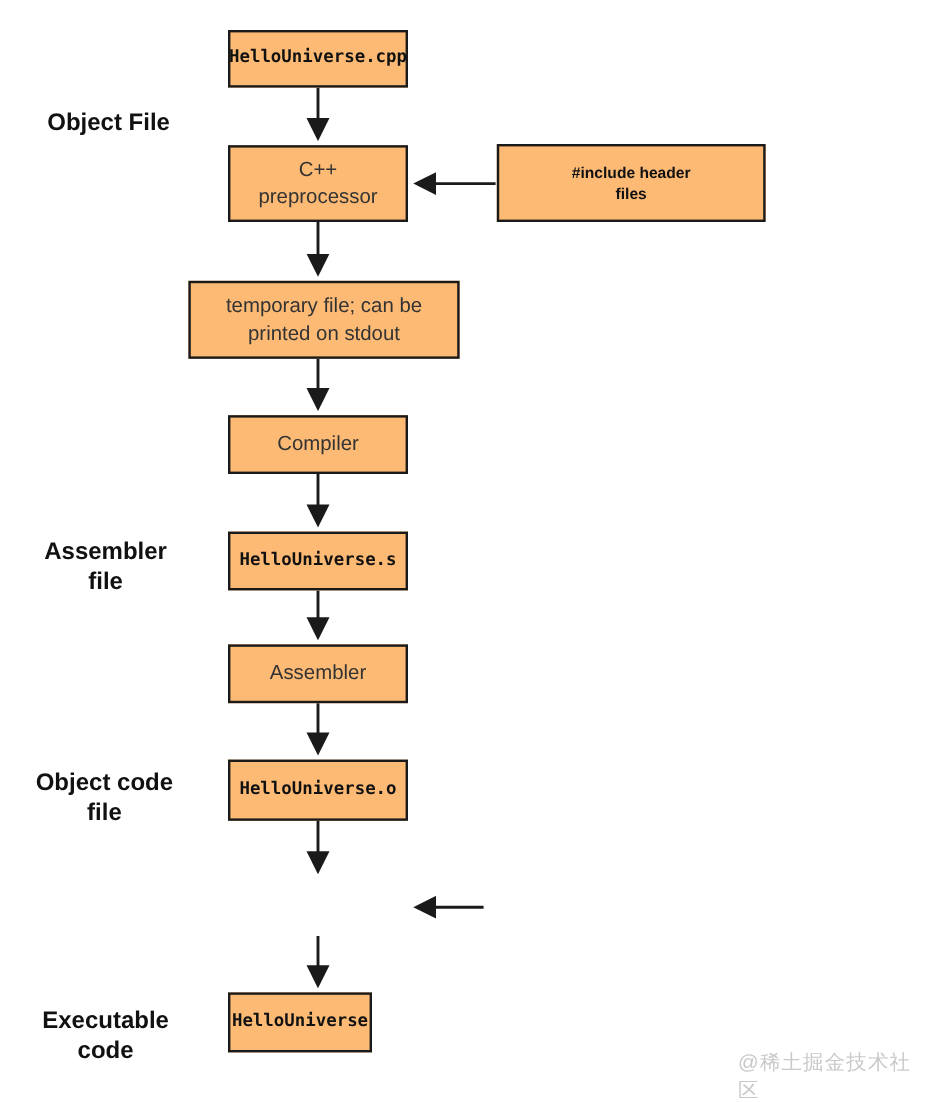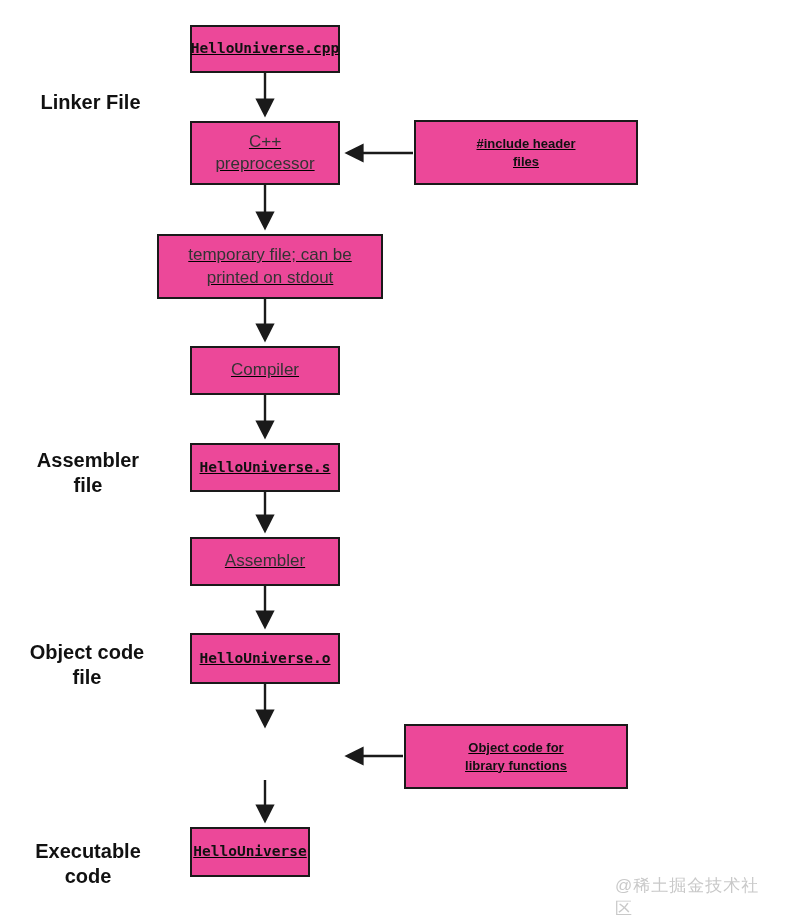--- a/index.html
+++ b/index.html
@@ -11,27 +11,26 @@
     position: relative;
     width: 786px;
     height: 918px;
     background: #ffffff;
     font-family: "Liberation Sans", sans-serif;
     overflow: hidden;
   }
   .box {
     position: absolute;
     border: 2px solid #1a1a1a;
-    background: #ec4899;
+    background: #fdba74;
     display: flex;
     align-items: center;
     justify-content: center;
     text-align: center;
     box-sizing: border-box;
-    text-decoration: underline;
   }
   .box .lbl {
     white-space: pre-line;
     line-height: 1.32;
   }
   .proc {
     font-size: 17px;
     color: #333333;
     font-weight: 400;
   }
@@ -91,21 +90,21 @@
       <line x1="265" y1="395" x2="265" y2="436" marker-end="url(#ah)"></line>
       <line x1="265" y1="492" x2="265" y2="530" marker-end="url(#ah)"></line>
       <line x1="265" y1="586" x2="265" y2="626" marker-end="url(#ah)"></line>
       <line x1="265" y1="684" x2="265" y2="725" marker-end="url(#ah)"></line>
       <line x1="265" y1="780" x2="265" y2="820" marker-end="url(#ah)"></line>
       <line x1="413" y1="153" x2="348" y2="153" marker-end="url(#ah)"></line>
       <line x1="403" y1="756" x2="348" y2="756" marker-end="url(#ah)"></line>
     </g>
   </svg>
 
-  <div class="stage-label" style="left:18px; top:90px; width:145px;">Linker File</div>
+  <div class="stage-label" style="left:18px; top:90px; width:145px;">Object File</div>
   <div class="stage-label" style="left:18px; top:448px; width:140px;">Assembler
 file</div>
   <div class="stage-label" style="left:8px; top:640px; width:158px;">Object code
 file</div>
   <div class="stage-label" style="left:18px; top:839px; width:140px;">Executable
 code</div>
 
   <div class="box" style="left:190px; top:25px; width:150px; height:48px;">
     <span class="lbl file">HelloUniverse.cpp</span>
   </div>
@@ -139,20 +138,16 @@
 
   <div class="box" style="left:190px; top:827px; width:120px; height:50px;">
     <span class="lbl file">HelloUniverse</span>
   </div>
 
   <div class="box" style="left:414px; top:120px; width:224px; height:65px;">
     <span class="lbl side">#include header
 files</span>
   </div>
 
-  <div class="box" style="left:404px; top:724px; width:224px; height:65px;">
-    <span class="lbl side">Object code for
-library functions</span>
-  </div>
 
   <div id="watermark">@稀土掘金技术社区</div>
 
 </div>
 
 </body></html>

